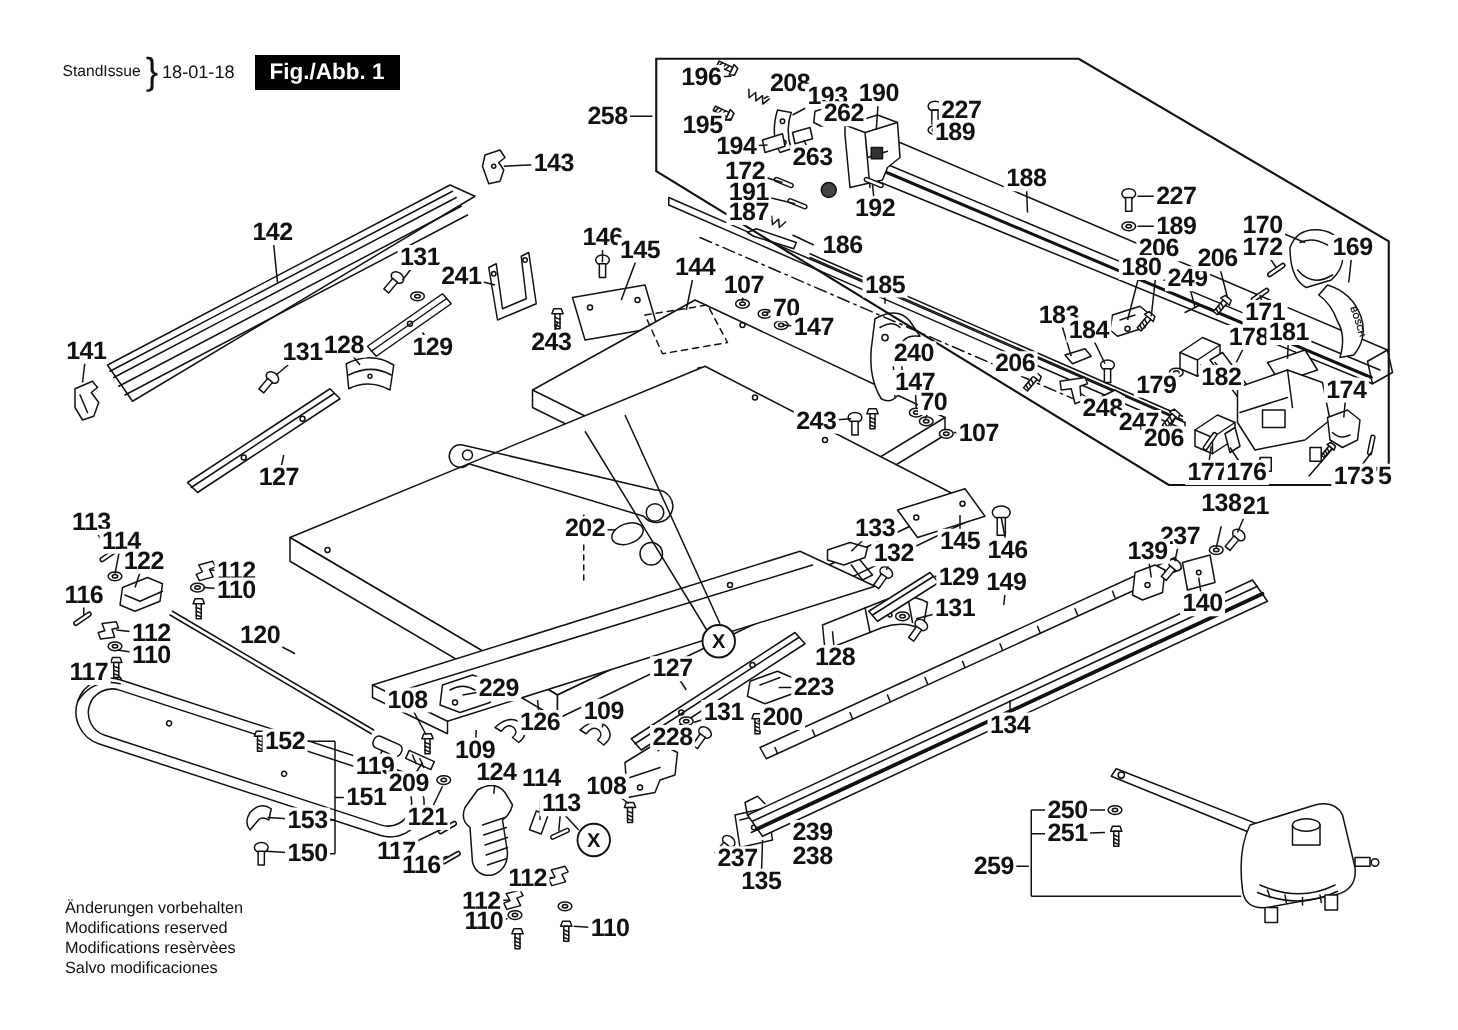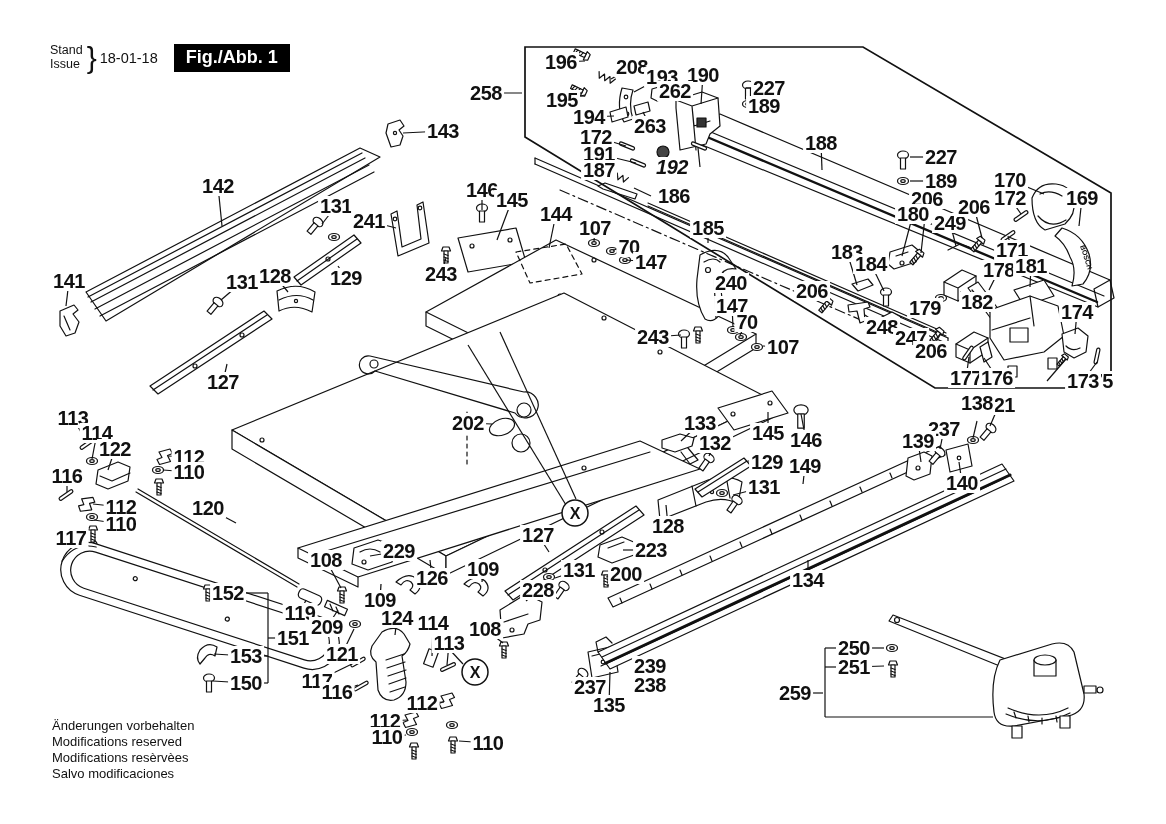--- a/index.html
+++ b/index.html
@@ -8,21 +8,21 @@
   svg{position:absolute;left:0;top:0;}
   #drawing,#leaders{width:1166px;height:824px;}
   #drawing *{vector-effect:non-scaling-stroke;}
   .labels-layer{position:absolute;left:0;top:0;width:1166px;height:824px;}
   .part-label{position:absolute;transform:translate(-50%,-50%);
       font-weight:bold;font-size:20px;letter-spacing:-0.5px;line-height:1;
       background:#fff;padding:0 2px;white-space:nowrap;}
   .title-block{position:absolute;left:50px;top:44px;}
   .pn{font-size:15px;letter-spacing:0.5px;margin-bottom:8px;}
   .stand-row{display:flex;align-items:center;gap:2px;}
-  .stand-col{display:flex;flex-direction:column;font-size:12.5px;line-height:1.1;}
+  .stand-col{display:flex;flex-direction:row;font-size:12.5px;line-height:1.1;}
   .brace{font-size:30px;font-weight:300;line-height:0.8;margin:0 1px 0 2px;}
   .issue-date{font-size:14.5px;}
   .fig-box{display:inline-block;background:#000;color:#fff;font-weight:bold;
       font-size:18px;padding:3px 12px 4px 12px;margin-left:14px;}
   .footer-notes{position:absolute;left:52px;top:718px;font-size:13px;line-height:16px;}
 </style>
 </head>
 <body>
 
 <div class="page">
@@ -597,21 +597,21 @@
       <div class="part-label" style="left: 769px; top: 88px;">227</div>
       <div class="part-label" style="left: 675px; top: 91px;">262</div>
       <div class="part-label" style="left: 764px; top: 106px;">189</div>
       <div class="part-label" style="left: 562px; top: 100px;">195</div>
       <div class="part-label" style="left: 589px; top: 117px;">194</div>
       <div class="part-label" style="left: 650px; top: 126px;">263</div>
       <div class="part-label" style="left: 596px; top: 137px;">172</div>
       <div class="part-label" style="left: 599px; top: 154px;">191</div>
       <div class="part-label" style="left: 599px; top: 170px;">187</div>
       <div class="part-label" style="left: 651px; top: 196px; margin-left: 23px;">186</div>
-      <div class="part-label" style="left: 672px; top: 167px; font-style: italic;">192</div>
+      <div class="part-label" style="left: 700px; top: 167px;">192</div>
       <div class="part-label" style="left: 821px; top: 143px;">188</div>
       <div class="part-label" style="left: 708px; top: 228px;">185</div>
       <div class="part-label" style="left: 941px; top: 157px;">227</div>
       <div class="part-label" style="left: 941px; top: 181px;">189</div>
       <div class="part-label" style="left: 927px; top: 199px;">206</div>
       <div class="part-label" style="left: 913px; top: 214px;">180</div>
       <div class="part-label" style="left: 950px; top: 223px;">249</div>
       <div class="part-label" style="left: 974px; top: 207px;">206</div>
       <div class="part-label" style="left: 1010px; top: 180px;">170</div>
       <div class="part-label" style="left: 1010px; top: 198px;">172</div>

